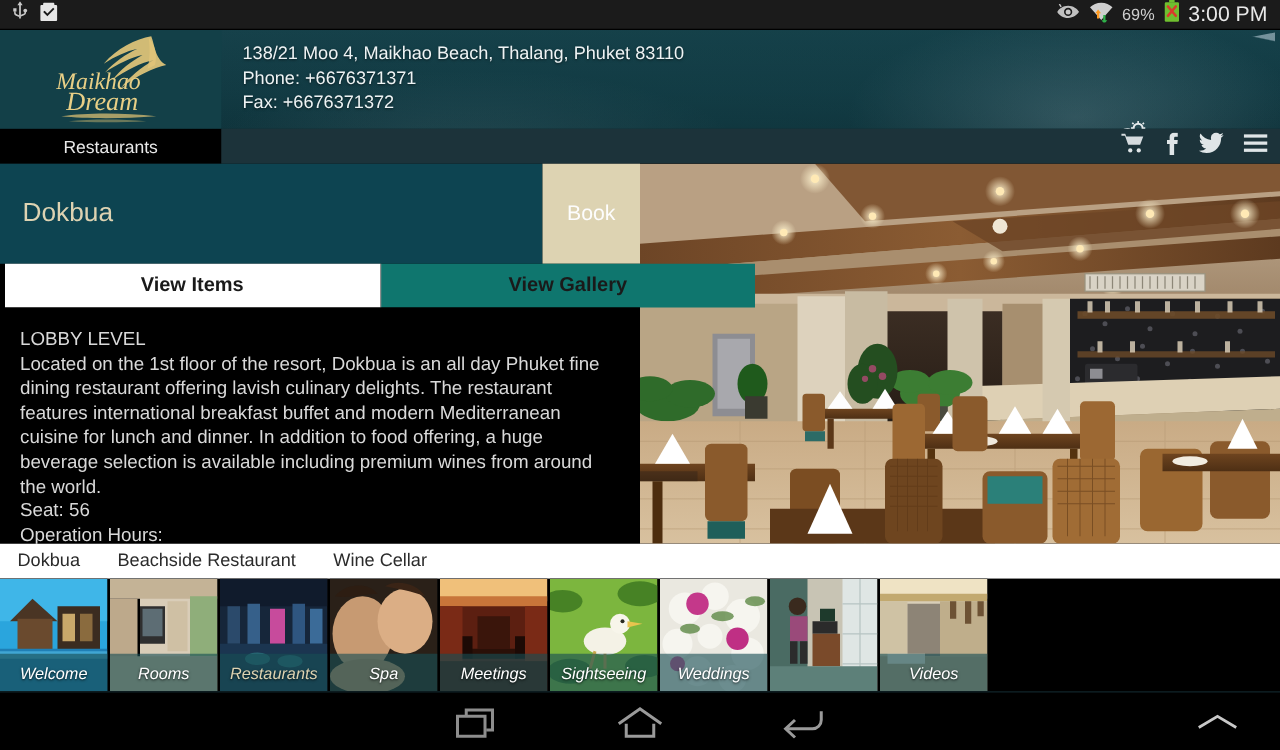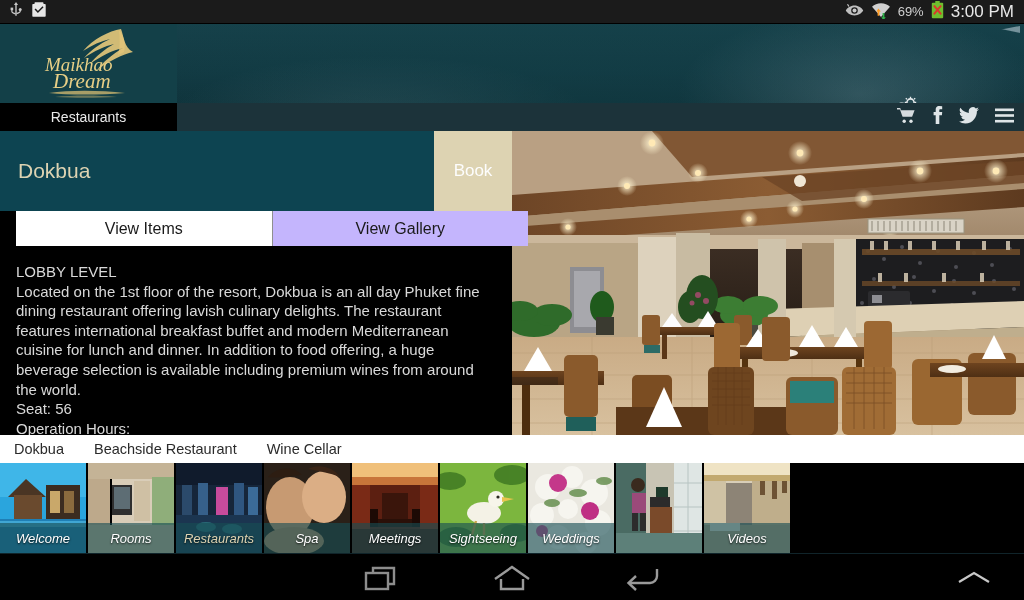--- a/index.html
+++ b/index.html
@@ -87,29 +87,30 @@
   }
   #venue-name{ color:#ddd3b2; font-size:21px; padding-left:18px; }
   #book-button{
     position:absolute; left:434px; top:131px; width:78px; height:80px;
     background:#ddd3b2; display:flex; align-items:center; justify-content:center;
     cursor:pointer;
   }
   #book-label{ color:#fdfdfd; font-size:17px; }
 
   #tab-strip{
-    position:absolute; left:16px; top:211px; width:512px; height:35px;
+    position:absolute; left:4px; top:211px; width:600px; height:35px;
     display:flex;
+    font-weight:bold;
   }
   .view-tab{
     flex:1; display:flex; align-items:center; justify-content:center;
     font-size:16px; color:#1a1a1a; cursor:pointer;
   }
   .view-tab.active{ background:#ffffff; }
-  .view-tab.inactive{ background:#c4b5fd; border-left:1px solid #8f8f8f; }
+  .view-tab.inactive{ background:#0f766e; border-left:1px solid #8f8f8f; }
 
   #description-panel{
     position:absolute; left:0; top:246px; width:512px; height:189px;
     background:#000; overflow:hidden;
   }
   #description-text{
     color:#d9d9d9; font-size:15px; line-height:19.6px;
     padding:16px 18px 0 16px; white-space:pre-line;
   }
 
@@ -225,20 +226,23 @@
         <text x="20" y="44" font-size="19">Maikhao</text>
         <text x="28" y="61" font-size="21">Dream</text>
       </g>
       <g fill="#d9be72" opacity=".75">
         <path d="M24 66c20-3 50-3 76 0-26 2-56 2-76 0z"></path>
         <path d="M30 70c18-2 42-2 62 0-20 1-44 1-62 0z" opacity=".6"></path>
       </g>
     </svg>
   </div>
 
+  <div id="header-contact">138/21 Moo 4, Maikhao Beach, Thalang, Phuket 83110
+Phone: +6676371371
+Fax: +6676371372</div>
 
 
   <div id="header-weather">
     <span class="sb-ico">
       <svg width="30" height="22" viewBox="0 0 30 22" fill="none" stroke="#e7ecee" stroke-width="1.6">
         <circle cx="21.5" cy="6.5" r="3.6"></circle>
         <path d="M21.5 0.8v1.6M21.5 10.6v1.6M26.2 2.2l-1.1 1.1M17.9 9.8l-1.1 1.1M27.2 6.5h-1.6M17.4 6.5h-1.6M26.2 10.8l-1.1-1.1M17.9 3.3L16.8 2.2" stroke-width="1.3"></path>
         <path d="M8 19.6h10.4a4.2 4.2 0 000-8.4 6 6 0 00-11.6 1.6A3.6 3.6 0 008 19.6z" fill="#0f3a43"></path>
       </svg>
     </span>

